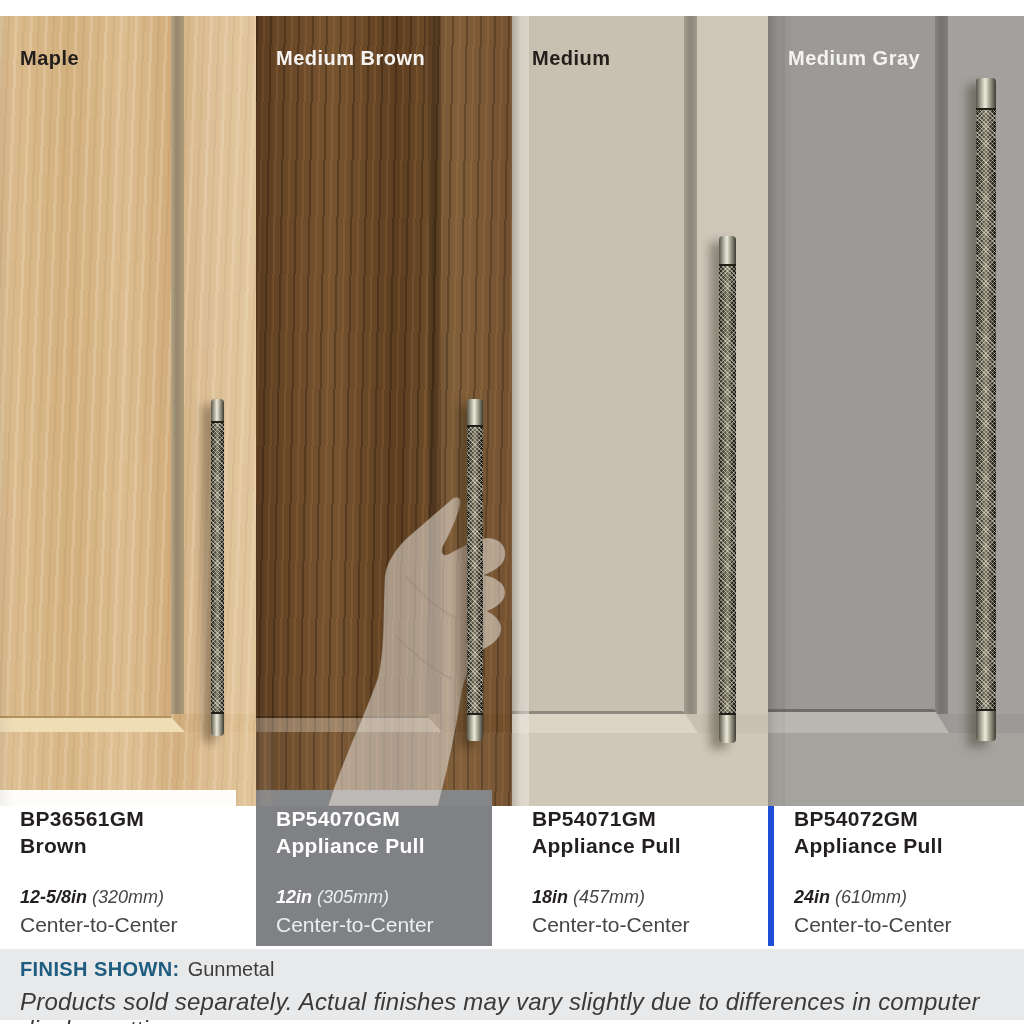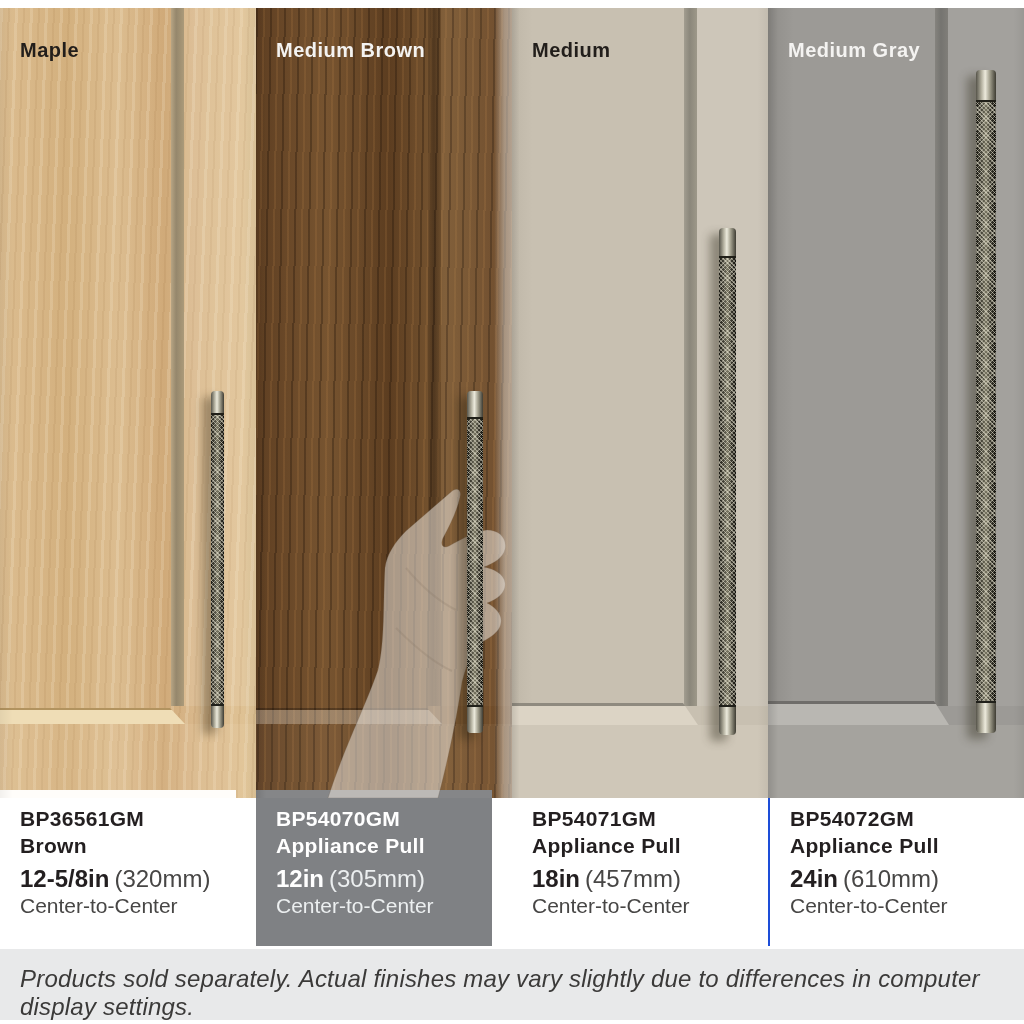--- a/index.html
+++ b/index.html
@@ -1,20 +1,20 @@
 <!DOCTYPE html>
 <html><head>
 <meta charset="utf-8">
 <style>
   html,body{margin:0;padding:0;background:#fff;}
   .stage{position:relative;width:1024px;height:1024px;overflow:hidden;background:#fff;
          font-family:"Liberation Sans", sans-serif;}
 
   
-  .panel{position:absolute;top:8px;width:256px;height:790px;overflow:hidden;}
+  .panel{position:absolute;top:16px;width:256px;height:790px;overflow:hidden;padding-left:17px;}
   .p1{left:0;background-color:#d8b687;
       background-image:
         repeating-linear-gradient(92deg, rgba(255,246,226,.18) 0 3px, transparent 3px 8px, rgba(148,103,52,.10) 8px 10px, transparent 10px 15px),
         linear-gradient(90deg,#dcbd90 0%,#d3b07e 26%,#dcbd90 46%,#d0aa79 64%,#d9b88c 76%,#e0c496 100%);}
   .p2{left:256px;background-color:#6c4929;
       background-image:
         repeating-linear-gradient(91deg, rgba(28,16,7,.30) 0 2px, transparent 2px 7px, rgba(196,138,76,.16) 7px 9px, transparent 9px 14px),
         linear-gradient(90deg,#5f3f22 0%,#775430 28%,#5c3d20 52%,#7d5a34 74%,#6a4727 100%);}
   .p3{left:512px;background:linear-gradient(90deg,#bfb7a8 0%,#c8c0b1 8%,#c8c0b1 100%);}
   .p4{left:768px;background:linear-gradient(90deg,#8f8d89 0%,#9c9a96 10%,#9c9a96 100%);}
@@ -73,23 +73,23 @@
   .pull.s4{left:208px;top:62px;height:663px;width:20px;}  .pull.s4 .cap{height:30px;}
 
   .hand{position:absolute;left:0;top:0;z-index:3;pointer-events:none;}
 
   
   .info{position:absolute;top:790px;height:156px;width:236px;background:#fff;color:#231f20;
         box-sizing:border-box;padding:15px 8px 0 20px;}
   .i1{left:0;}
   .i2{left:256px;background:#7f8184;color:#fff;}
   .i3{left:512px;}
-  .i4{left:768px;border-left:2px solid #1d4ed8;}
+  .i4{left:768px;border-left:6px solid #1d4ed8;}
   .sku,.ptype{font-weight:700;font-size:21px;line-height:27px;letter-spacing:.3px;}
-  .sizeline{margin-top:6px;font-size:24px;line-height:27px;}
+  .sizeline{margin-top:25px;font-size:18px;line-height:27px;font-style:italic;}
   .sz{font-weight:700;}
   .met{font-weight:400;margin-left:5px;color:#474645;}
   .i2 .met{color:#eceff0;}
   .c2c{font-size:21px;line-height:27px;font-weight:400;color:#474645;}
   .i2 .c2c{color:#eceff0;}
 
   
   .footer-gap{position:absolute;top:946px;left:0;width:1024px;height:3px;background:#fff;}
   .footer{position:absolute;top:949px;left:0;width:1024px;height:71px;background:#e8e9ea;
           box-sizing:border-box;padding:9px 0 0 20px;}
@@ -197,16 +197,19 @@
     <div class="sku">BP54072GM</div>
     <div class="ptype">Appliance Pull</div>
     <div class="sizeline">
       <span class="sz">24in</span><span class="met">(610mm)</span>
     </div>
     <div class="c2c">Center-to-Center</div>
   </div>
 
   <div class="footer-gap"></div>
   <div class="footer">
+    <div class="finishline">
+      <span class="fs-label">FINISH SHOWN:</span><span class="fs-value">Gunmetal</span>
+    </div>
     <div class="disclaimer">Products sold separately. Actual finishes may vary slightly due to differences in computer display settings.</div>
   </div>
 
 </div>
 
 </body></html>

